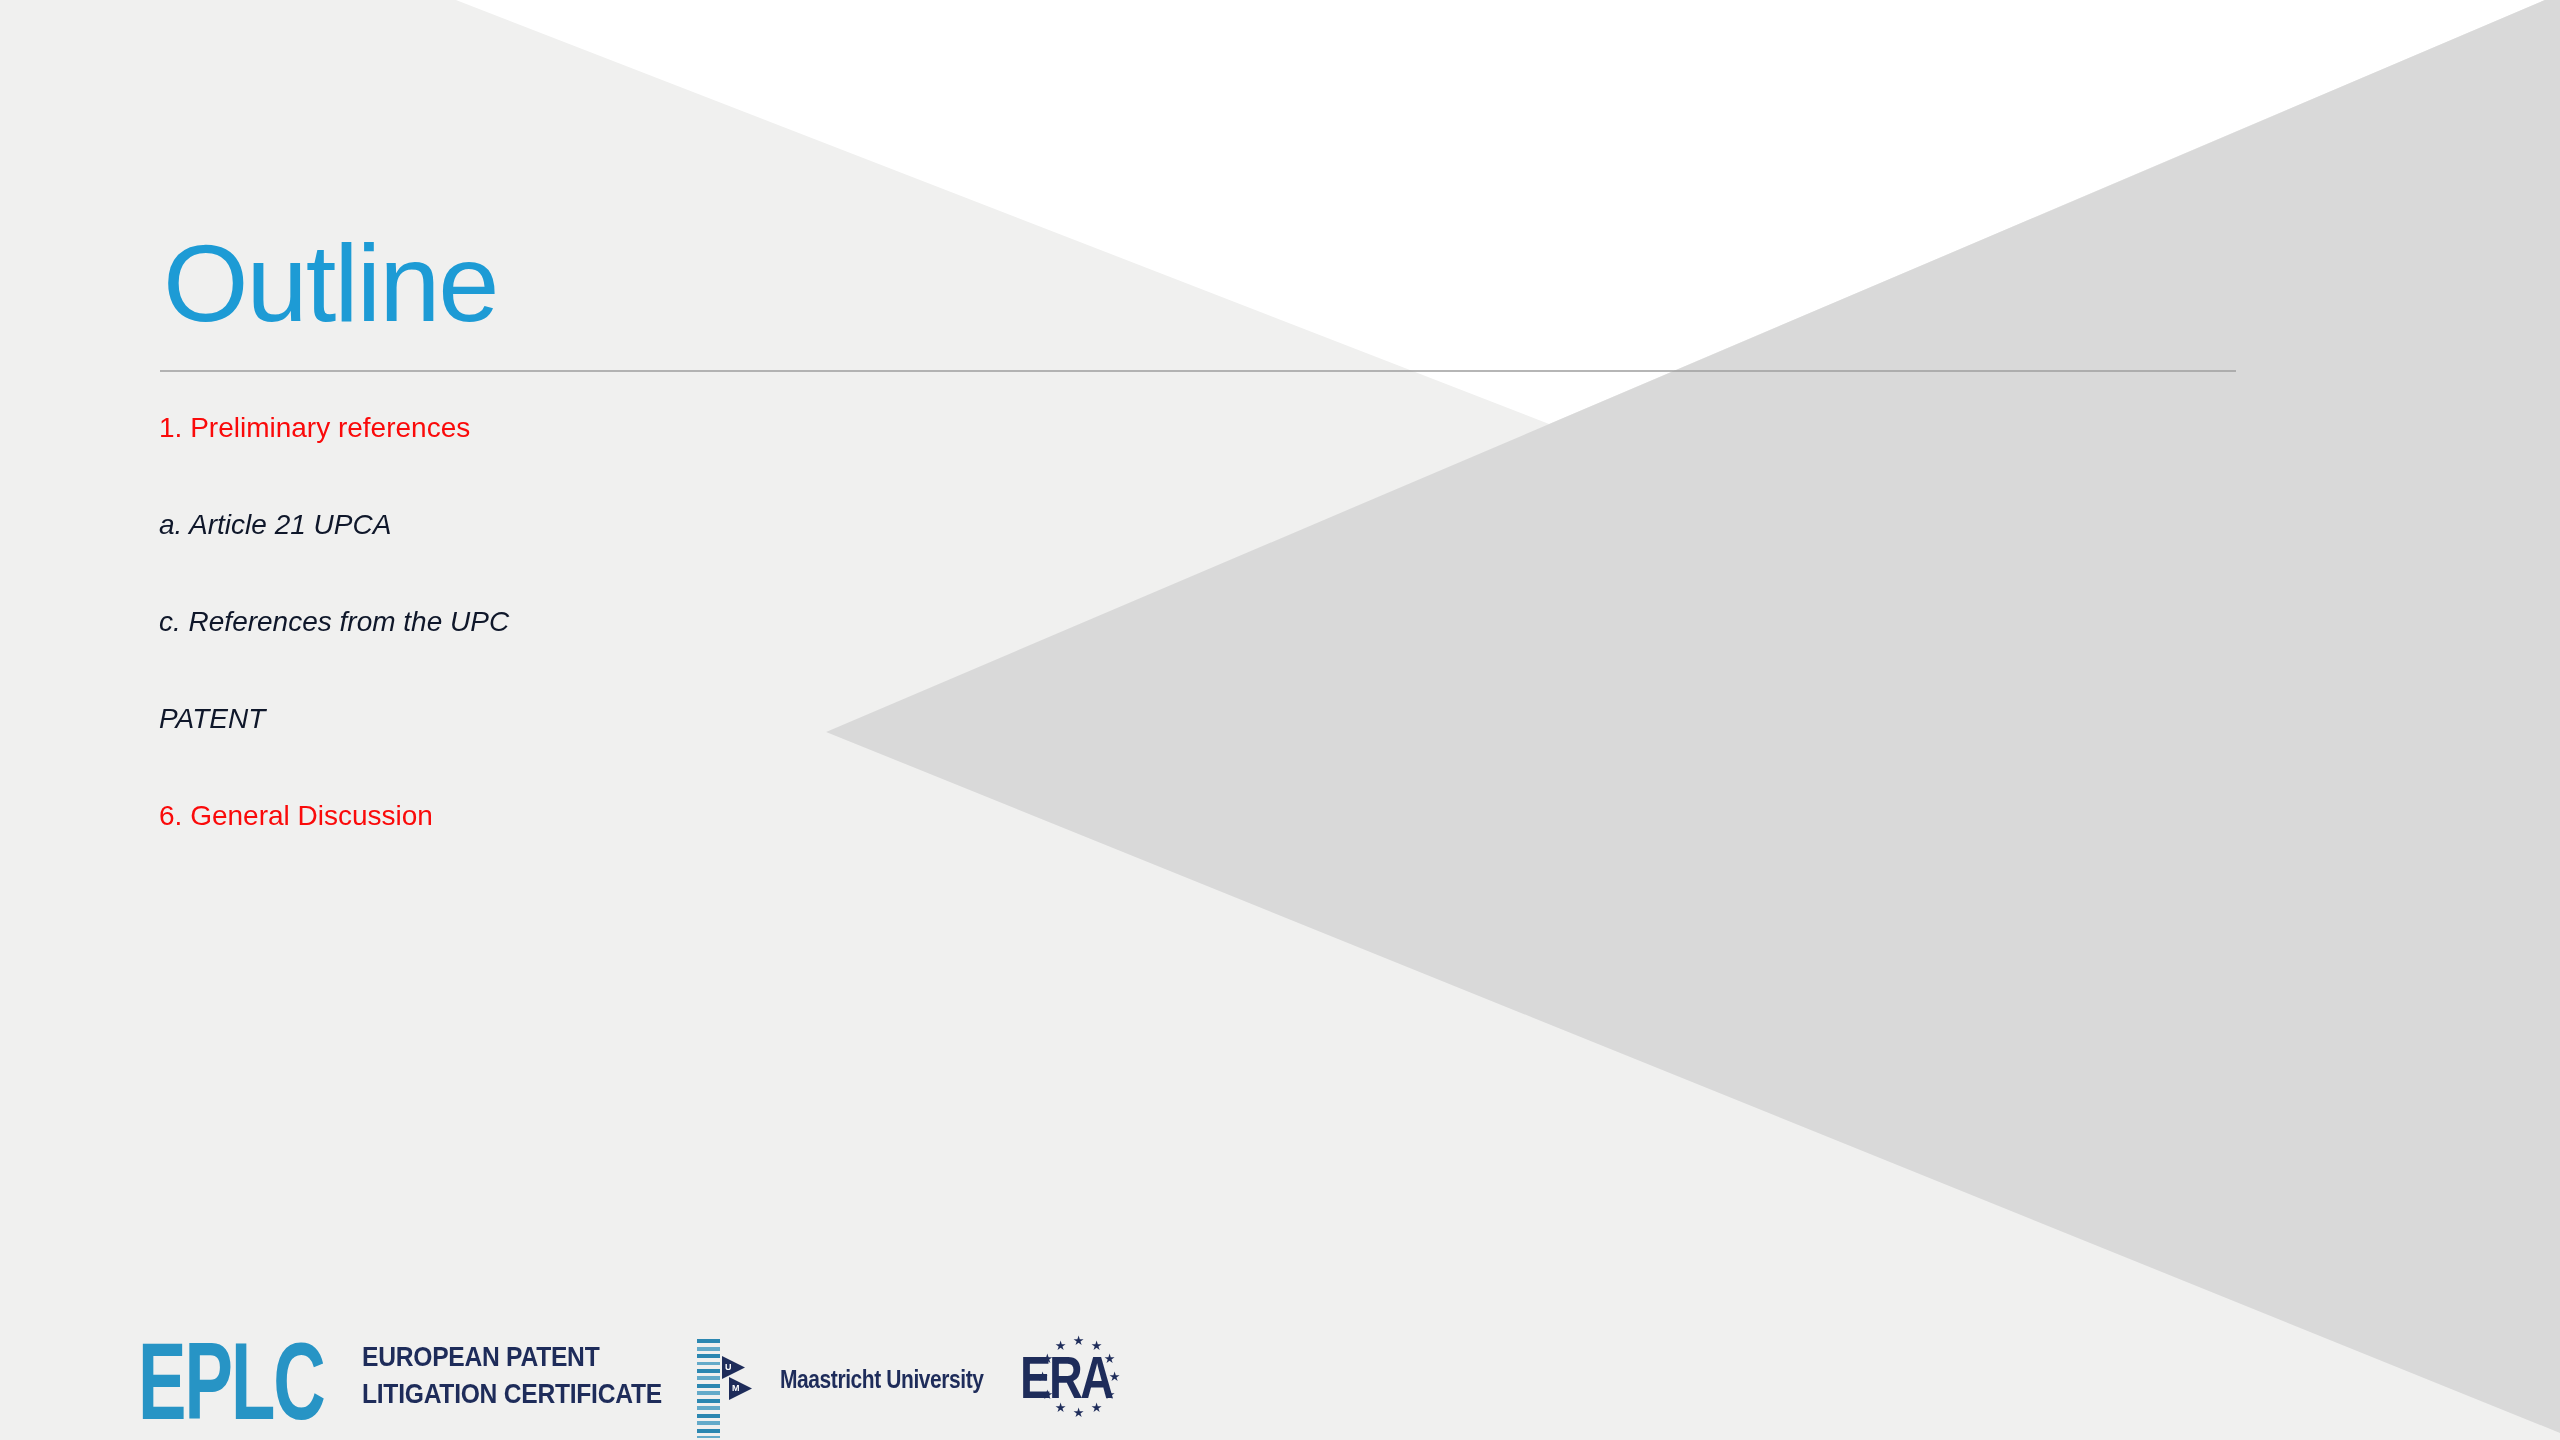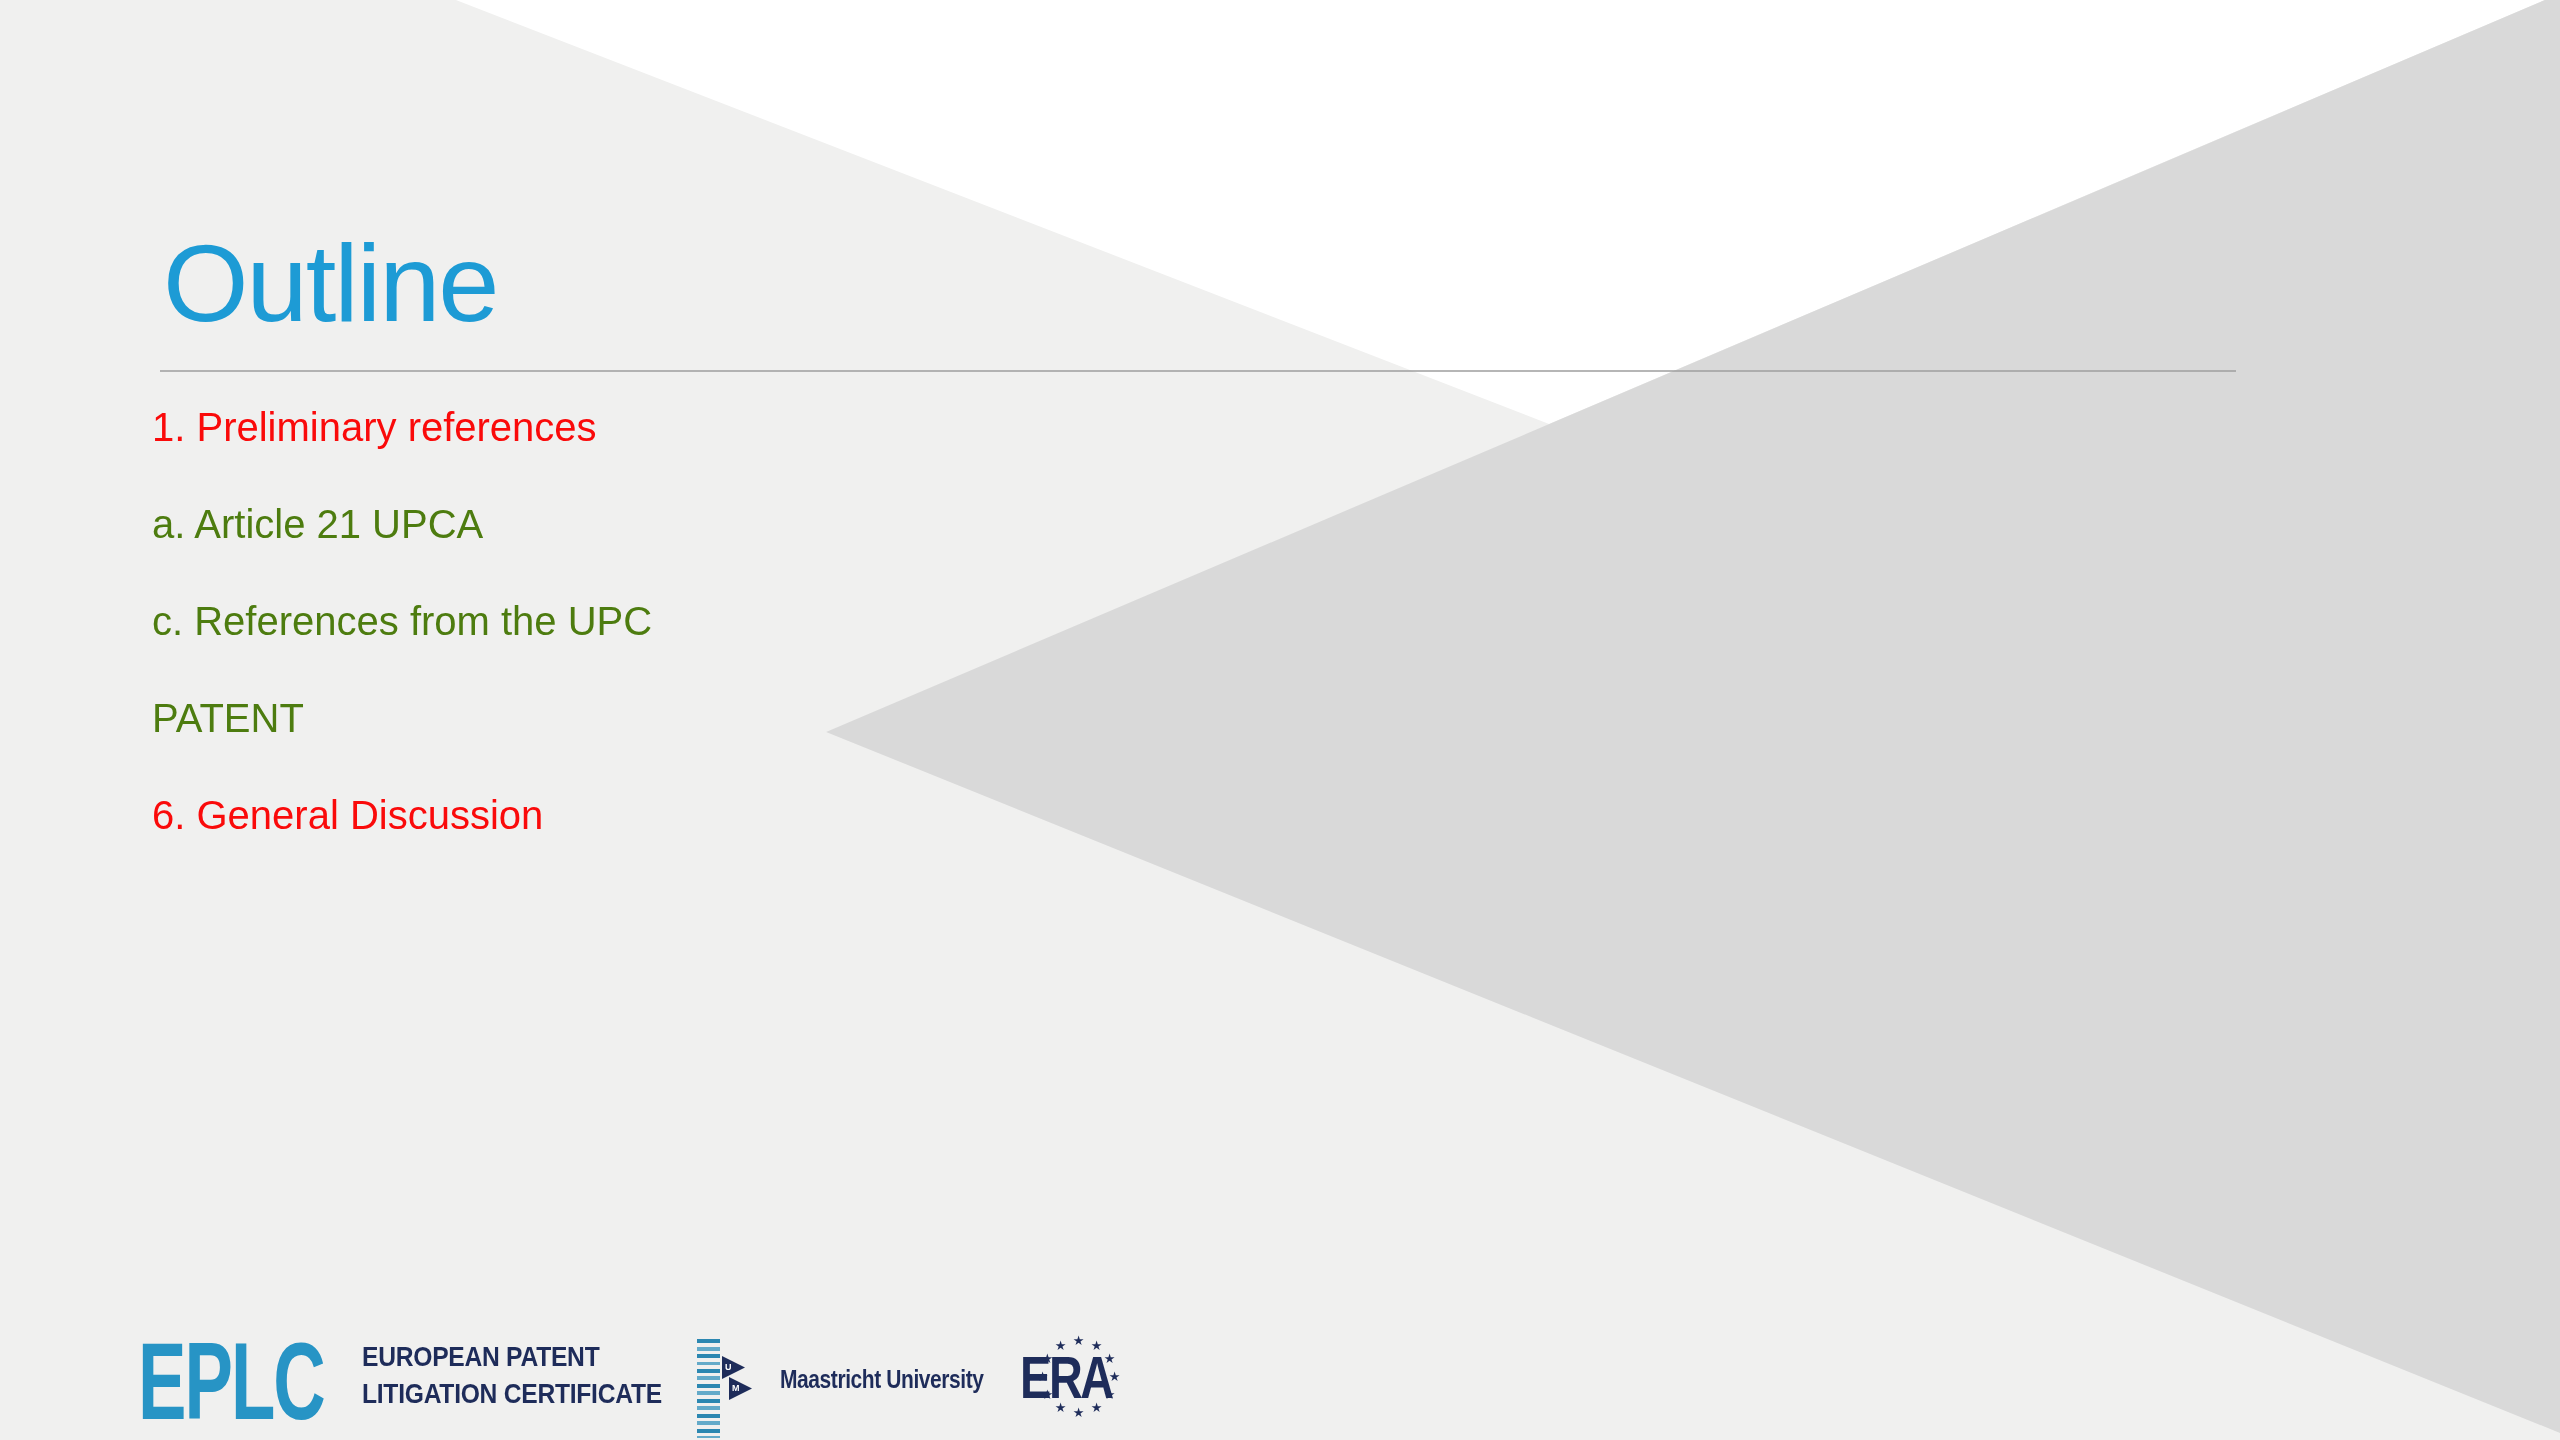--- a/index.html
+++ b/index.html
@@ -26,25 +26,25 @@
     position:absolute;left:163px;top:228px;
     font-size:110px;line-height:110px;letter-spacing:-2px;
     color:#1d9bd5;white-space:nowrap;
   }
   .rule{
     position:absolute;left:160px;top:370px;
     width:2076px;height:2px;background:#9e9e9e;opacity:.75;
   }
   
   .outline{
-    position:absolute;left:152px;top:379px;
-    font-size:40px;line-height:97px;white-space:nowrap;
+    position:absolute;left:159px;top:379px;
+    font-size:28px;line-height:97px;white-space:nowrap;
   }
   .outline .item{height:97px;}
-  .outline .gray{color:#4d7c0f;}
+  .outline .gray{color:#0f172a;font-style:italic;}
   .outline .red{color:#fa0a0a;}
   
   .eplc-acronym{
     position:absolute;left:138px;top:1333px;
     font-size:110px;line-height:96px;font-weight:bold;letter-spacing:-3px;
     color:#2794c5;transform:scaleX(0.66);transform-origin:left top;
     white-space:nowrap;
   }
   .eplc-lines{
     position:absolute;left:362px;top:1338px;

